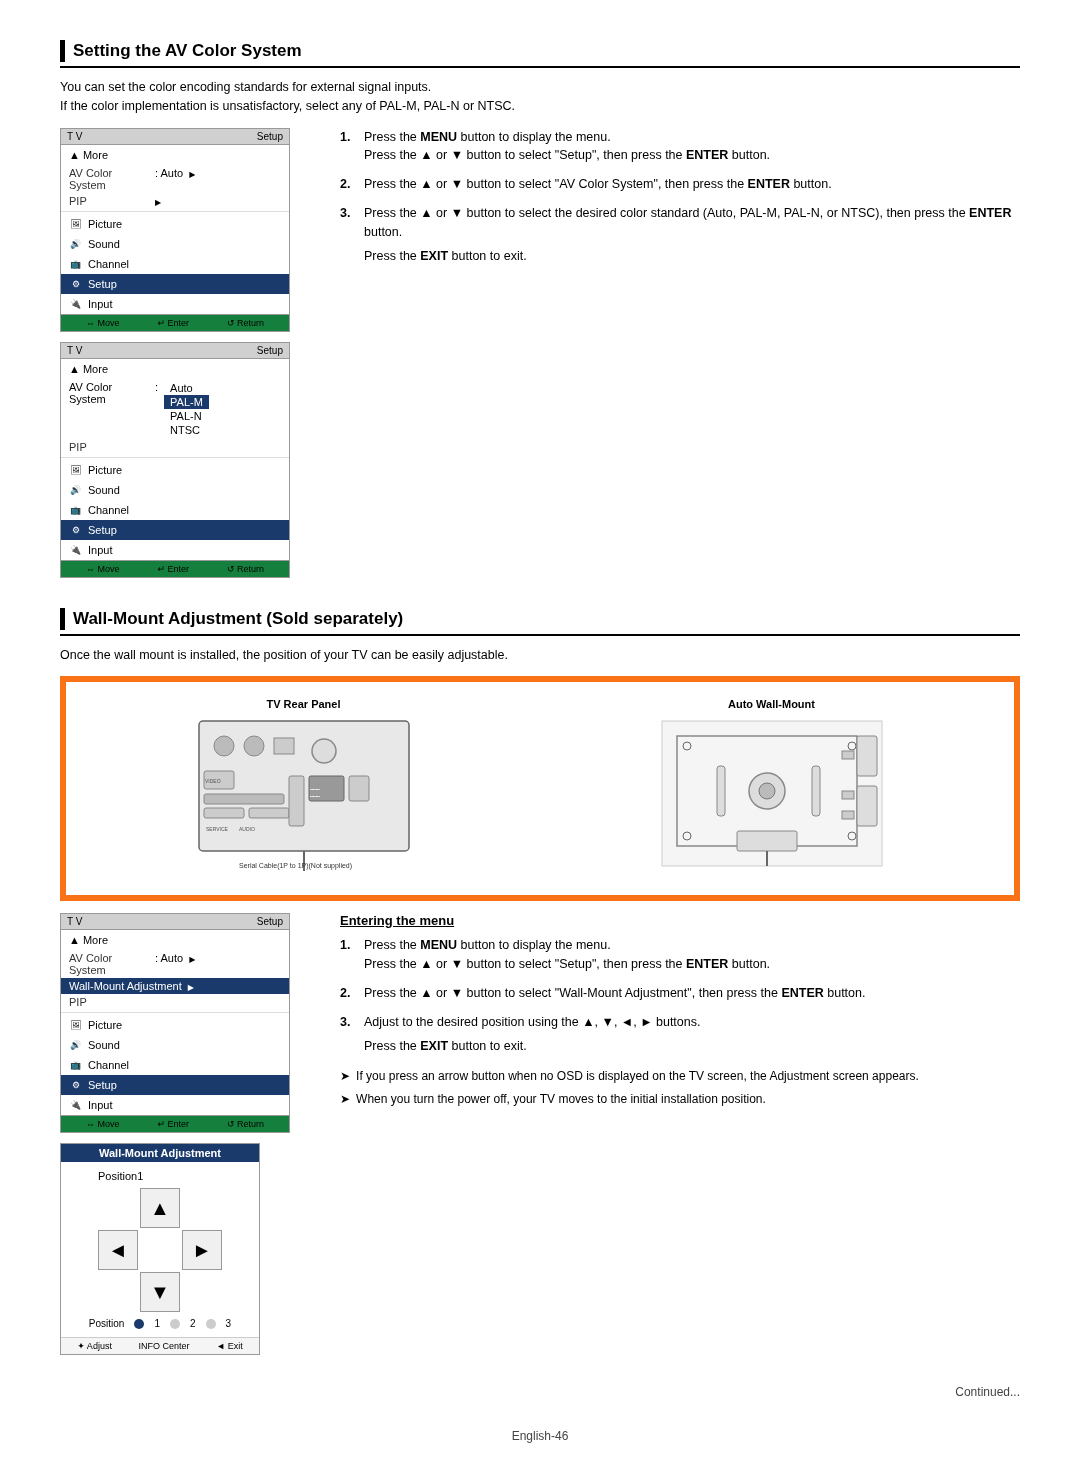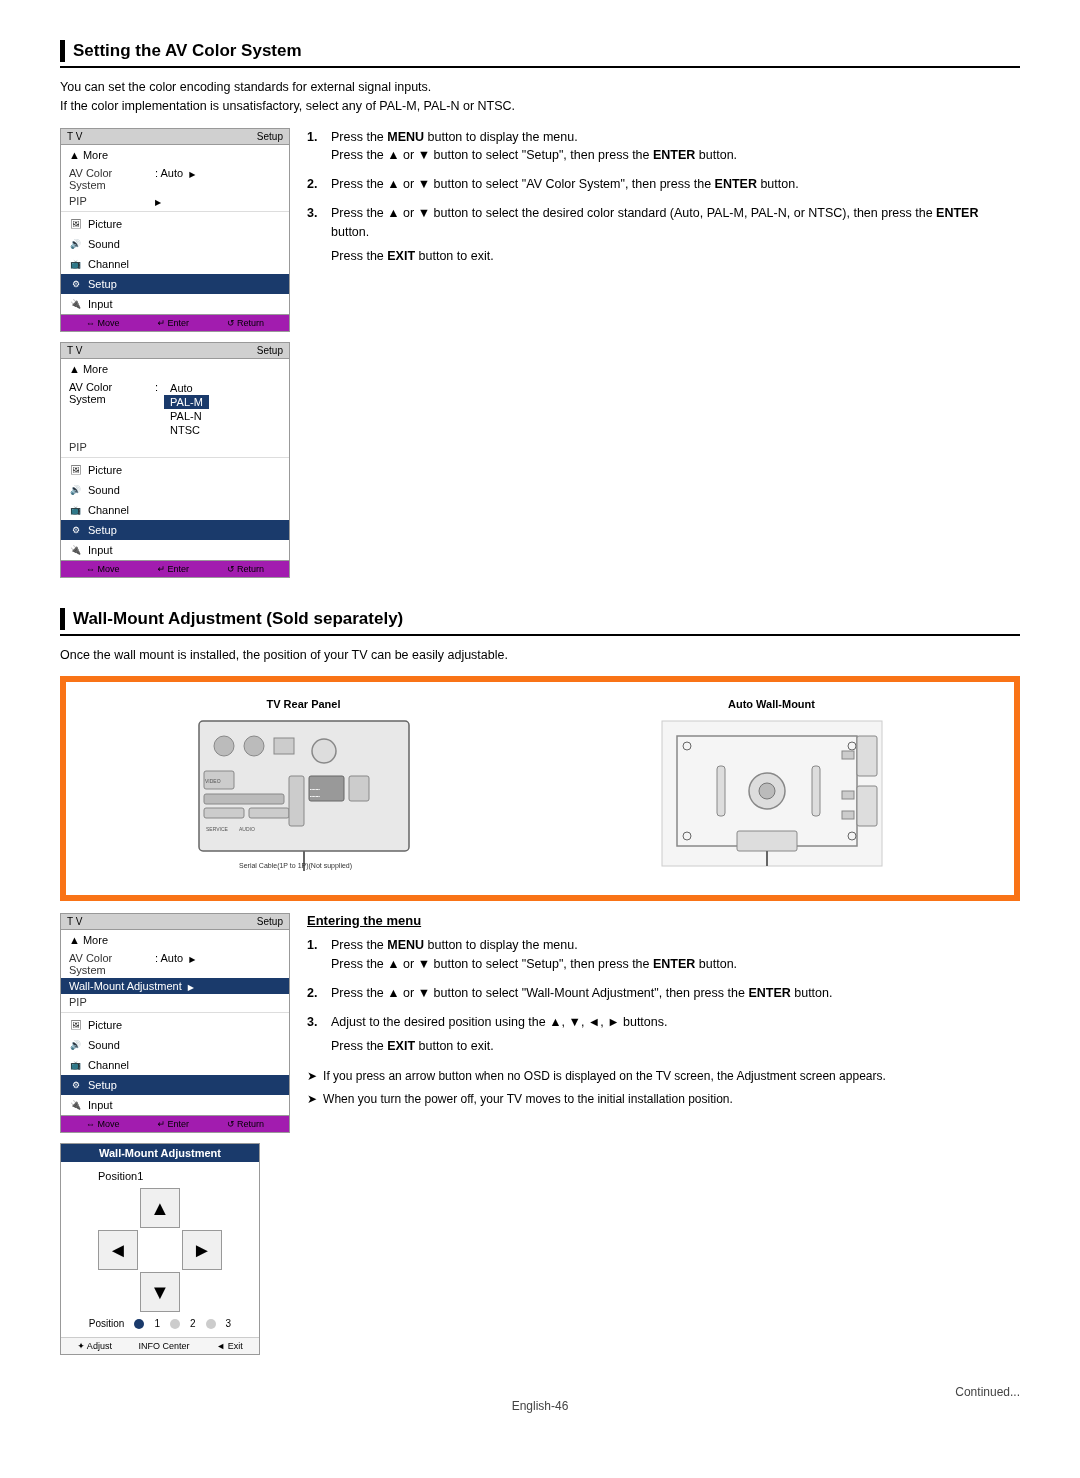--- a/index.html
+++ b/index.html
@@ -78,21 +78,21 @@
     }
 
     .arrow-right::after {
       content: '▶';
       font-size: 8px;
     }
 
     .tv-menu-footer {
       display: flex;
       justify-content: space-around;
-      background: #a21caf;
+      background: #15803d;
       padding: 3px 6px;
       font-size: 9px;
       border-top: 1px solid #999;
     }
 
     .tv-menu-content-row {
       display: flex;
       padding: 2px 8px;
       font-size: 11px;
       gap: 6px;
@@ -244,20 +244,21 @@
 
     .note-arrow {
       flex-shrink: 0;
       font-size: 12px;
     }
 
     .bold { font-weight: bold; }
 
     .page-footer {
       text-align: center;
+      margin-top: 30px;
       font-size: 12px;
       color: #444;
     }
 
     .continued {
       text-align: right;
       font-size: 12px;
       margin-top: 10px;
       color: #444;
     }
@@ -272,21 +273,21 @@
     }
 
     .menu-separator {
       border: none;
       border-top: 1px solid #ddd;
       margin: 2px 0;
     }
 
     .content-area {
       display: flex;
-      gap: 7px;
+      gap: 40px;
     }
 
     .left-diagrams {
       flex: 0 0 240px;
       display: flex;
       flex-direction: column;
       gap: 10px;
     }
 
     .right-steps {

